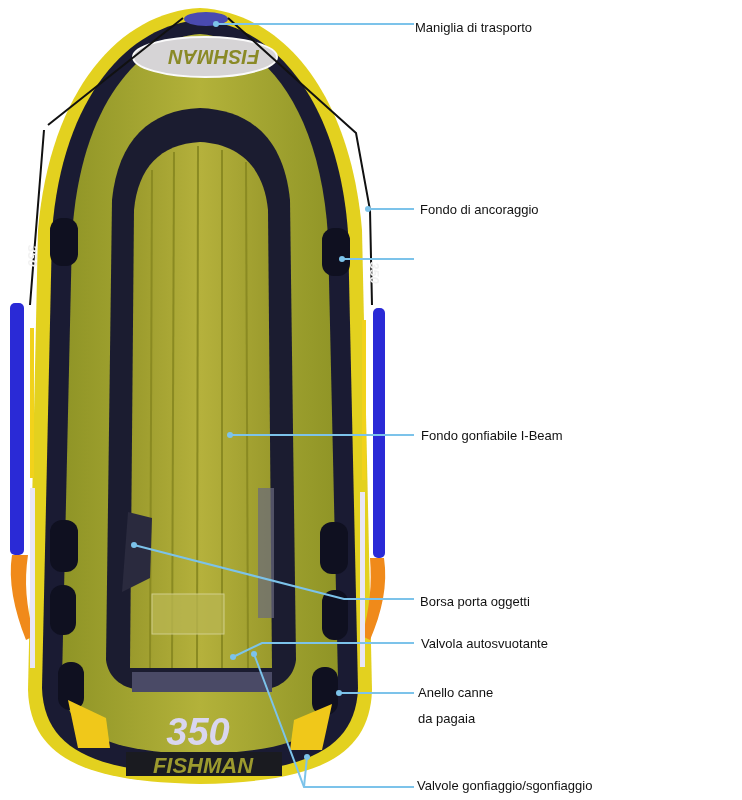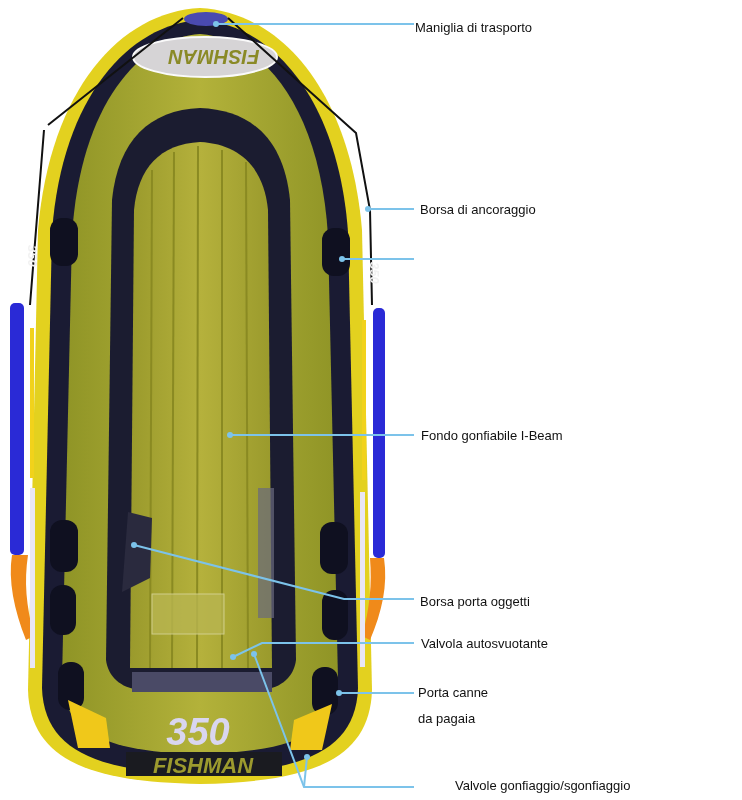--- a/index.html
+++ b/index.html
@@ -117,22 +117,22 @@
       <circle cx="230" cy="435" r="3"></circle>
       <circle cx="134" cy="545" r="3"></circle>
       <circle cx="233" cy="657" r="3"></circle>
       <circle cx="254" cy="654" r="3"></circle>
       <circle cx="339" cy="693" r="3"></circle>
       <circle cx="307" cy="757" r="3"></circle>
     </g>
   </svg>
 
   <div class="label" style="left:415px; top:15px;">Maniglia di trasporto</div>
-  <div class="label" style="left:420px; top:197px;">Borsa di ancoraggio</div>
+  <div class="label" style="left:420px; top:197px;">Fondo di ancoraggio</div>
   <div class="label" style="left:421px; top:423px;">Fondo gonfiabile I-Beam</div>
   <div class="label" style="left:420px; top:589px;">Borsa porta oggetti</div>
   <div class="label" style="left:421px; top:631px;">Valvola autosvuotante</div>
   <div class="label two" style="left:418px; top:680px;">
-    <div>Porta canne</div>
+    <div>Anello canne</div>
     <div>da pagaia</div>
   </div>
-  <div class="label" style="left:417px; top:773px;margin-left:38px;">Valvole gonfiaggio/sgonfiaggio</div>
+  <div class="label" style="left:417px; top:773px;">Valvole gonfiaggio/sgonfiaggio</div>
 </div>
 
 </body></html>

